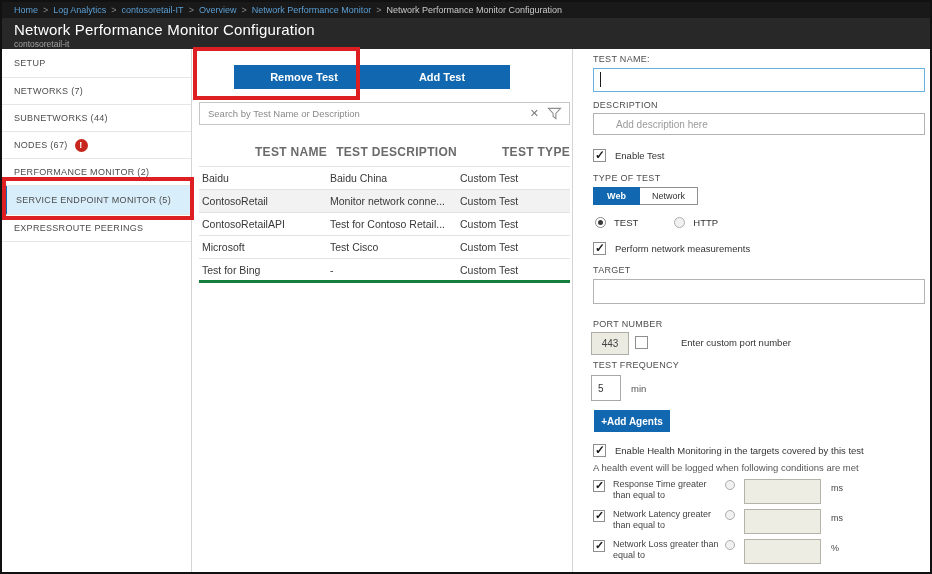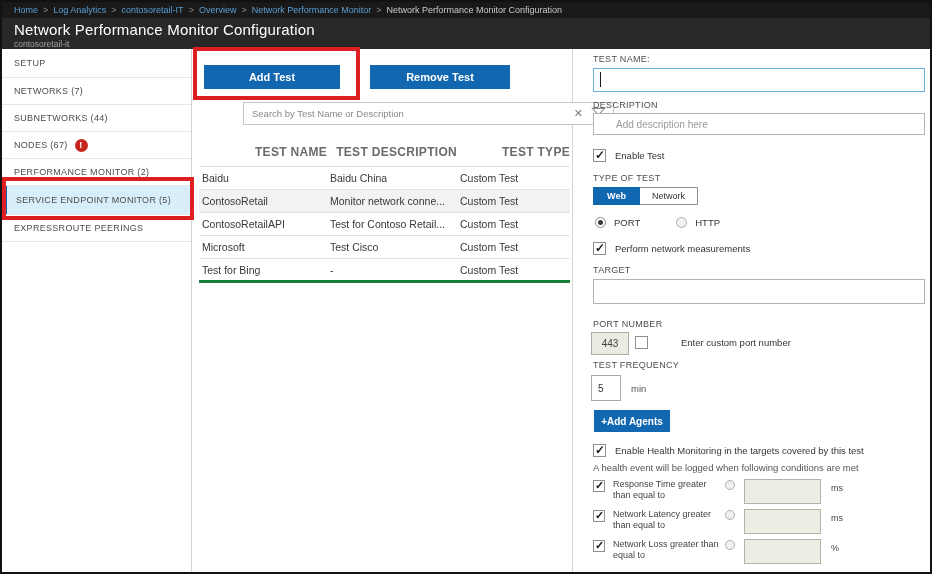--- a/index.html
+++ b/index.html
@@ -24,21 +24,21 @@
   .side-item.tall { height:29px; }
   .side-item.selected { background:#d8eefa; border-left:5px solid #1168b0; padding-left:9px; height:29px; }
   .badge { display:inline-flex; align-items:center; justify-content:center; width:13px; height:13px; border-radius:50%; background:#c6261d; color:#fff; font-size:9px; font-weight:bold; margin-left:7px; }
 
   
   .main { width:381px; border-right:1px solid #d4d4d4; padding-left:7px; position:relative; }
   .btn-row { margin-top:16px; margin-left:5px; display:flex; }
   .btn-blue { background:#1168b0; color:#fff; border:none; font-family:inherit; font-size:11px; font-weight:bold; height:24px; cursor:pointer; }
   .btn-add { width:136px; }
   .btn-remove { width:140px; margin-left:30px; }
-  .search-box { margin-top:13px; width:371px; height:23px; border:1px solid #c6c6c6; display:flex; align-items:center; background:#fff;margin-left:44px; }
+  .search-box { margin-top:13px; width:371px; height:23px; border:1px solid #c6c6c6; display:flex; align-items:center; background:#fff; }
   .search-input { flex:1; border:none; outline:none; font-family:inherit; font-size:9.5px; color:#444; padding-left:8px; background:transparent; }
   .search-input::placeholder { color:#8a8a8a; opacity:1; }
   .clear-icon { color:#7a7a7a; font-size:11px; margin:0 8px 0 4px; cursor:pointer; }
   .filter-icon { margin-right:7px; cursor:pointer; display:flex; }
 
   .test-table { margin-top:16px; width:371px; border-collapse:collapse; table-layout:fixed; }
   .test-table th { text-align:right; font-size:12px; font-weight:bold; color:#6b6b6b; letter-spacing:0.3px; padding:4px 0 7px 3px; }
   .test-table td { font-size:10.5px; color:#383838; height:23px; padding-left:3px; border-top:1px solid #e2e2e2; overflow:hidden; white-space:nowrap; }
   .test-table tr.alt td { background:#f2f2f2; }
   .test-table tr.last td { border-bottom:3px solid #15803d; }
@@ -142,22 +142,22 @@
       <div class="side-item selected">
           <span>SERVICE ENDPOINT MONITOR (5)</span>
         </div>
       <div class="side-item">
           <span>EXPRESSROUTE PEERINGS</span>
         </div>
     </div>
 
     <div class="main">
       <div class="btn-row">
+        <button class="btn-blue btn-remove">Remove Test</button>
         <button class="btn-blue btn-add">Add Test</button>
-        <button class="btn-blue btn-remove">Remove Test</button>
       </div>
 
       <div class="search-box">
         <input class="search-input" type="text" placeholder="Search by Test Name or Description" style="">
         <span class="clear-icon">✕</span>
         <span class="filter-icon">
           <svg width="15" height="13" viewBox="0 0 16 14">
               <path d="M1.5 1.5 h13 l-5 5.5 v5.5 l-3 -2.3 v-3.2 z" fill="none" stroke="#8f8f8f" stroke-width="1.2"></path>
             </svg>
         </span>
@@ -219,21 +219,21 @@
       </div>
 
       <div class="f-label" style="top:124px;">TYPE OF TEST</div>
       <div class="toggle-row">
         <span class="toggle-btn toggle-web">Web</span>
         <span class="toggle-btn toggle-network">Network</span>
       </div>
 
       <div class="radio-row">
         <span class="radio selected"></span>
-        <span class="lbl">PORT</span>
+        <span class="lbl">TEST</span>
         <span class="radio off radio-http"></span>
         <span class="lbl">HTTP</span>
       </div>
 
       <div class="check-row" style="top:193px;">
         <span class="checkbox checked"></span>
         <span class="lbl">Perform network measurements</span>
       </div>
 
       <div class="f-label" style="top:216px;">TARGET</div>

